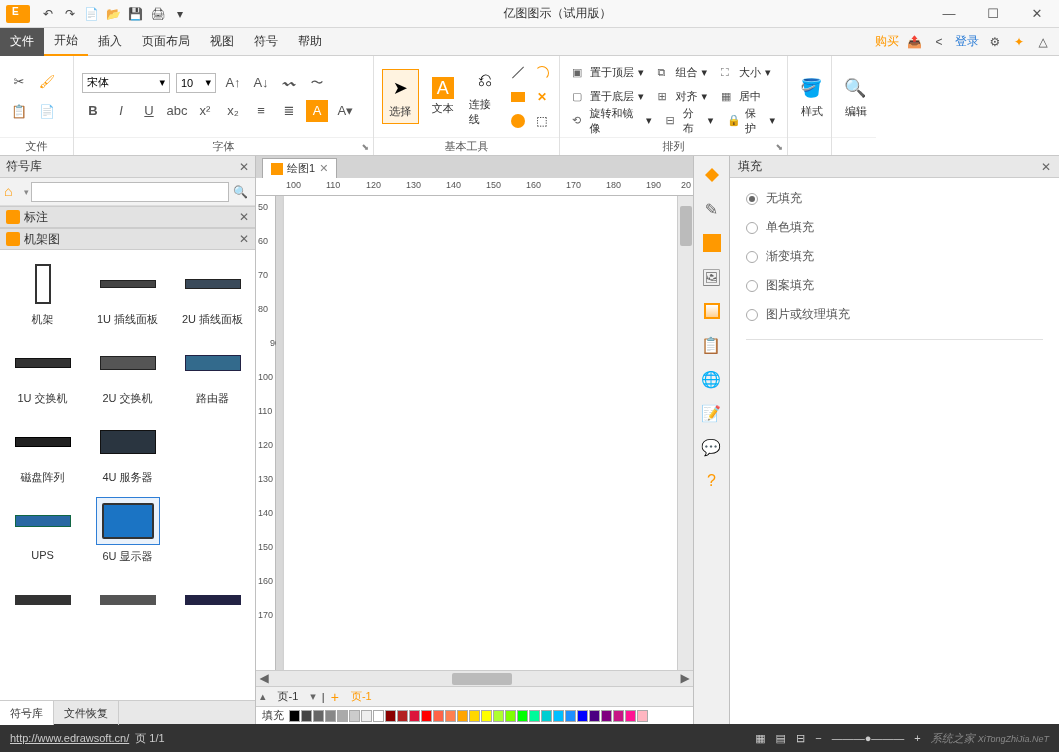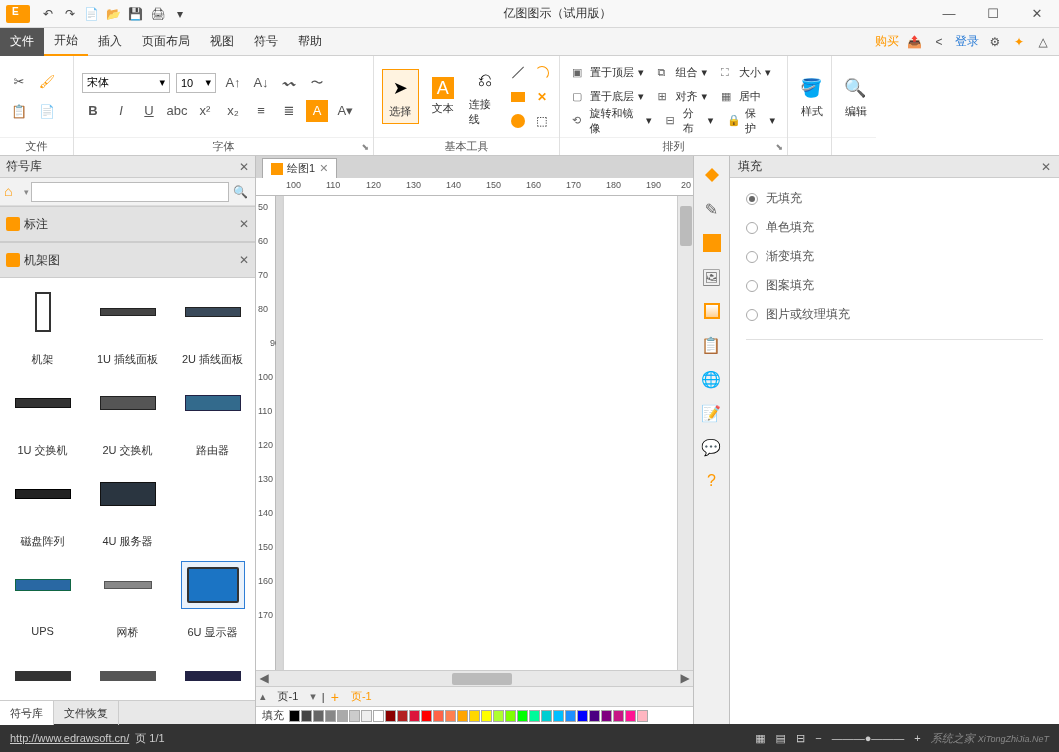--- a/index.html
+++ b/index.html
@@ -57,29 +57,29 @@
 .mainarea { display: flex; height: 568px; }
 
 
 .sym-panel { width: 256px; background: #f2f2f2; border-right: 1px solid #c0c0c0; display:flex; flex-direction:column; }
 .sym-header { height: 22px; background:#e8e8e8; display:flex; align-items:center; padding:0 6px; font-size:12px; color:#333; border-bottom:1px solid #ccc; }
 .sym-header .close { margin-left:auto; cursor:pointer; color:#666; }
 .sym-search { height: 28px; display:flex; align-items:center; padding:0 4px; gap:2px; border-bottom:1px solid #ddd; background:#f2f2f2;}
 .sym-search .home { width:18px;height:18px; color:#ff9900; font-size:14px;}
 .sym-search input { flex:1; height:20px; border:1px solid #bbb; background:#fff; padding:0 4px; font-size:11px;}
 .sym-search .srch { width:20px; height:20px; display:flex;align-items:center;justify-content:center; color:#555;}
-.sym-section { height:36px; background:#e2e2e2; border-top:1px solid #ccc; border-bottom:1px solid #ccc; display:flex; align-items:center; padding:6px 6px; font-size:12px; color:#333;}
+.sym-section { height:22px; background:#e2e2e2; border-top:1px solid #ccc; border-bottom:1px solid #ccc; display:flex; align-items:center; padding:6px 6px; font-size:12px; color:#333;}
 .sym-section .close{ margin-left:auto; color:#666;}
 .sym-section .ficon { width:14px;height:14px;background:#ff9900;margin-right:4px; border-radius:2px;}
 .sym-grid { flex:1; overflow-y:auto; background:#fff; padding:4px 0;}
 .sym-row { display:flex; }
 .sym-cell { width:85px; display:flex; flex-direction:column; align-items:center; padding:6px 2px; cursor:pointer;}
 .sym-cell .thumb { width:64px; height:48px; display:flex; align-items:center; justify-content:center; background:#fff; border:1px solid transparent;}
 .sym-cell.sel .thumb { border:1px solid #2e7ed6; background:#eaf2fb; }
-.sym-cell .name { font-size:11px; color:#333; margin-top:16px; text-align:center; white-space:nowrap;}
+.sym-cell .name { font-size:11px; color:#333; margin-top:4px; text-align:center; white-space:nowrap;}
 
 .rack-shape { width:16px; height:40px; border:2px solid #333; background:#fff;}
 .panel1u { width:56px; height:8px; background:#444; border:1px solid #222;}
 .panel2u { width:56px; height:10px; background:#3a4a5a; border:1px solid #222;}
 .switch1u { width:56px; height:10px; background:#333; border:1px solid #111;}
 .switch2u { width:56px; height:14px; background:#555; border:1px solid #222;}
 .router-sh { width:56px; height:16px; background:#336a8c; border:1px solid #224;}
 .disk-sh { width:56px; height:10px; background:#222; border:1px solid #000;}
 .srv4u { width:56px; height:24px; background:#2a3540; border:1px solid #111;}
 .srv2u { width:56px; height:14px; background:#2a3540; border:1px solid #111;}
@@ -441,26 +441,20 @@
             </div>
             <div class="name">4U 服务器</div>
           </div>
       </div>
       <div class="sym-row">
         <div class="sym-cell">
             <div class="thumb">
               <div class="ups-sh"></div>
             </div>
             <div class="name">UPS</div>
-          </div>
-        <div class="sym-cell">
-            <div class="thumb">
-              <div class="bridge-sh"></div>
-            </div>
-            <div class="name">网桥</div>
           </div>
         <div class="sym-cell sel">
             <div class="thumb">
               <div class="monitor-sh"></div>
             </div>
             <div class="name">6U 显示器</div>
           </div>
       </div>
       <div class="sym-row">
         <div class="sym-cell">

